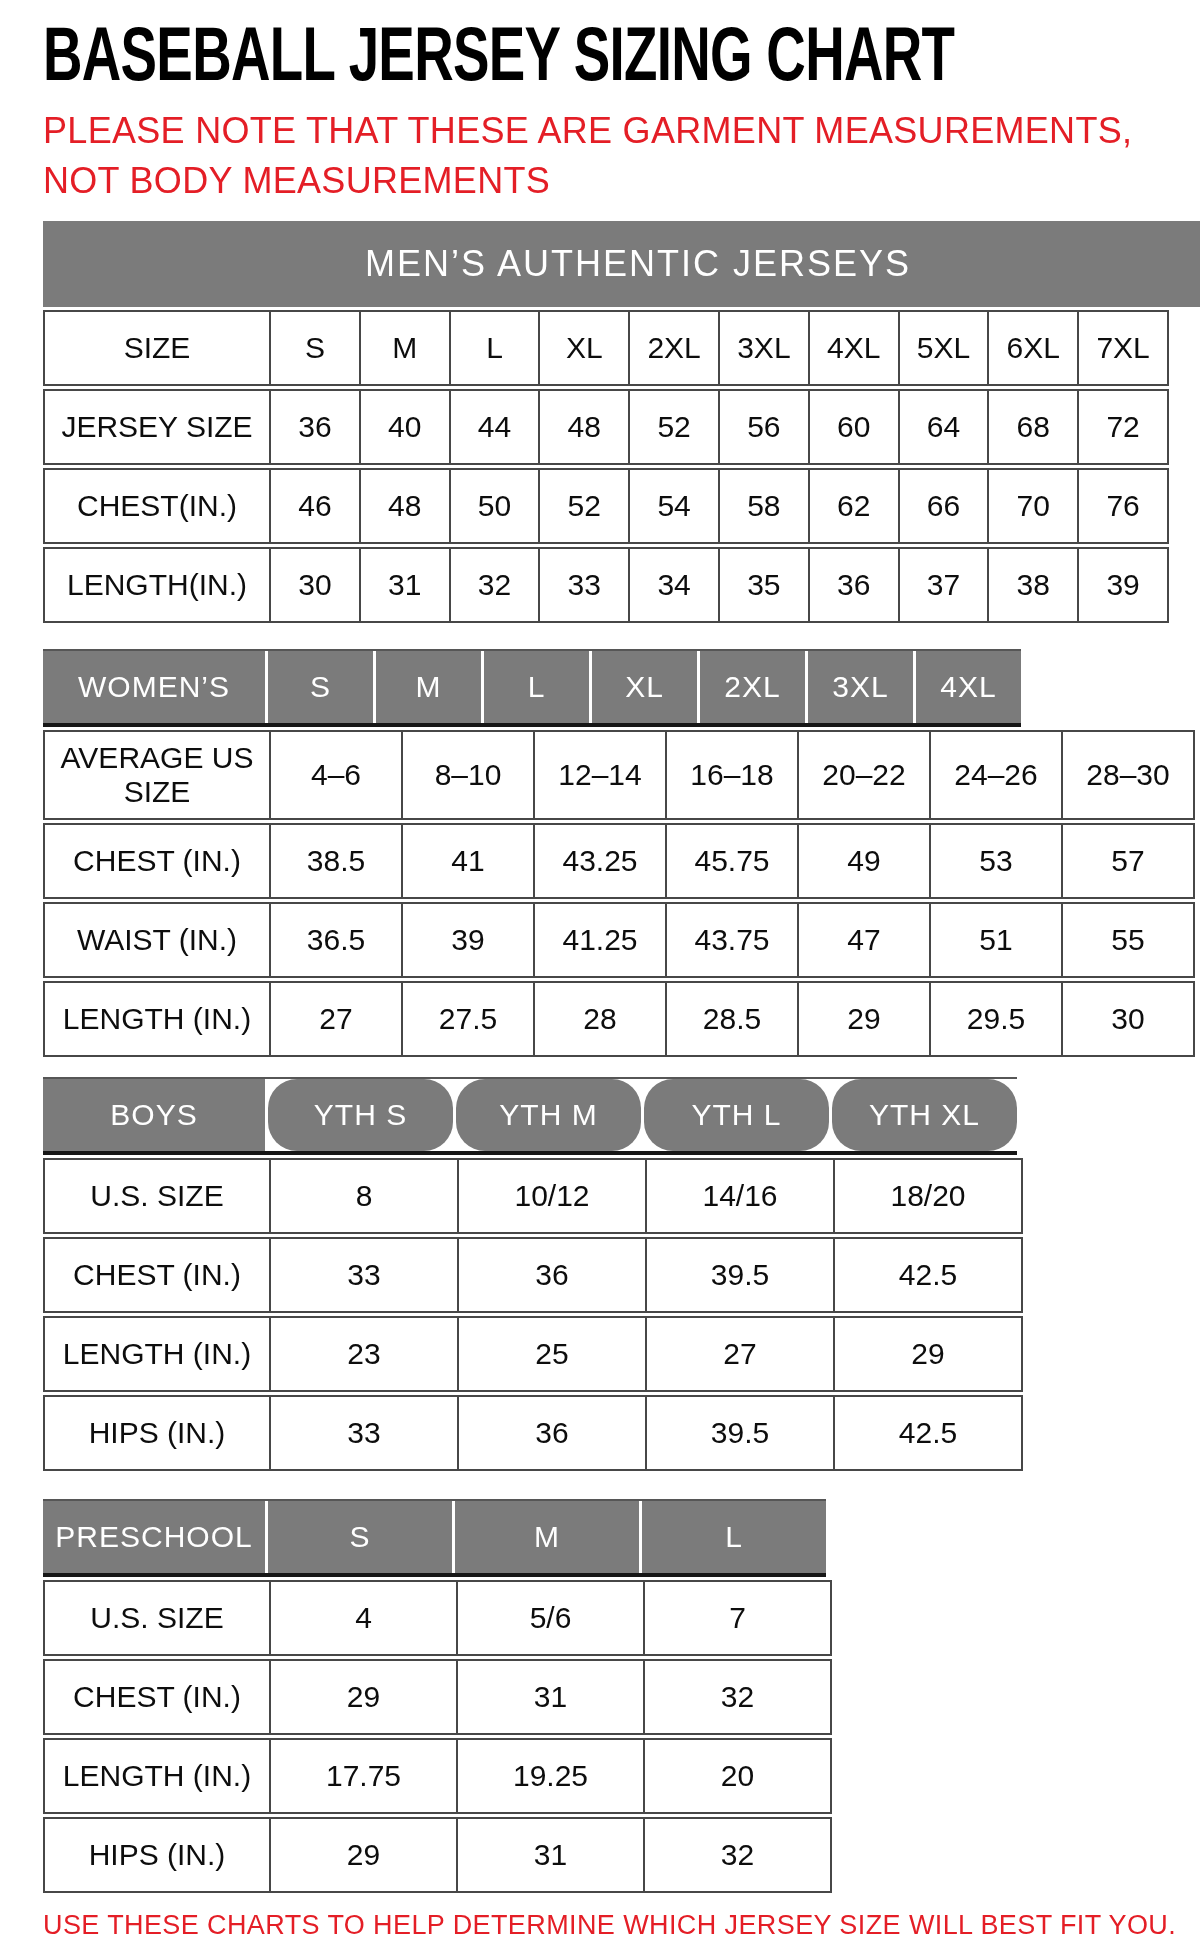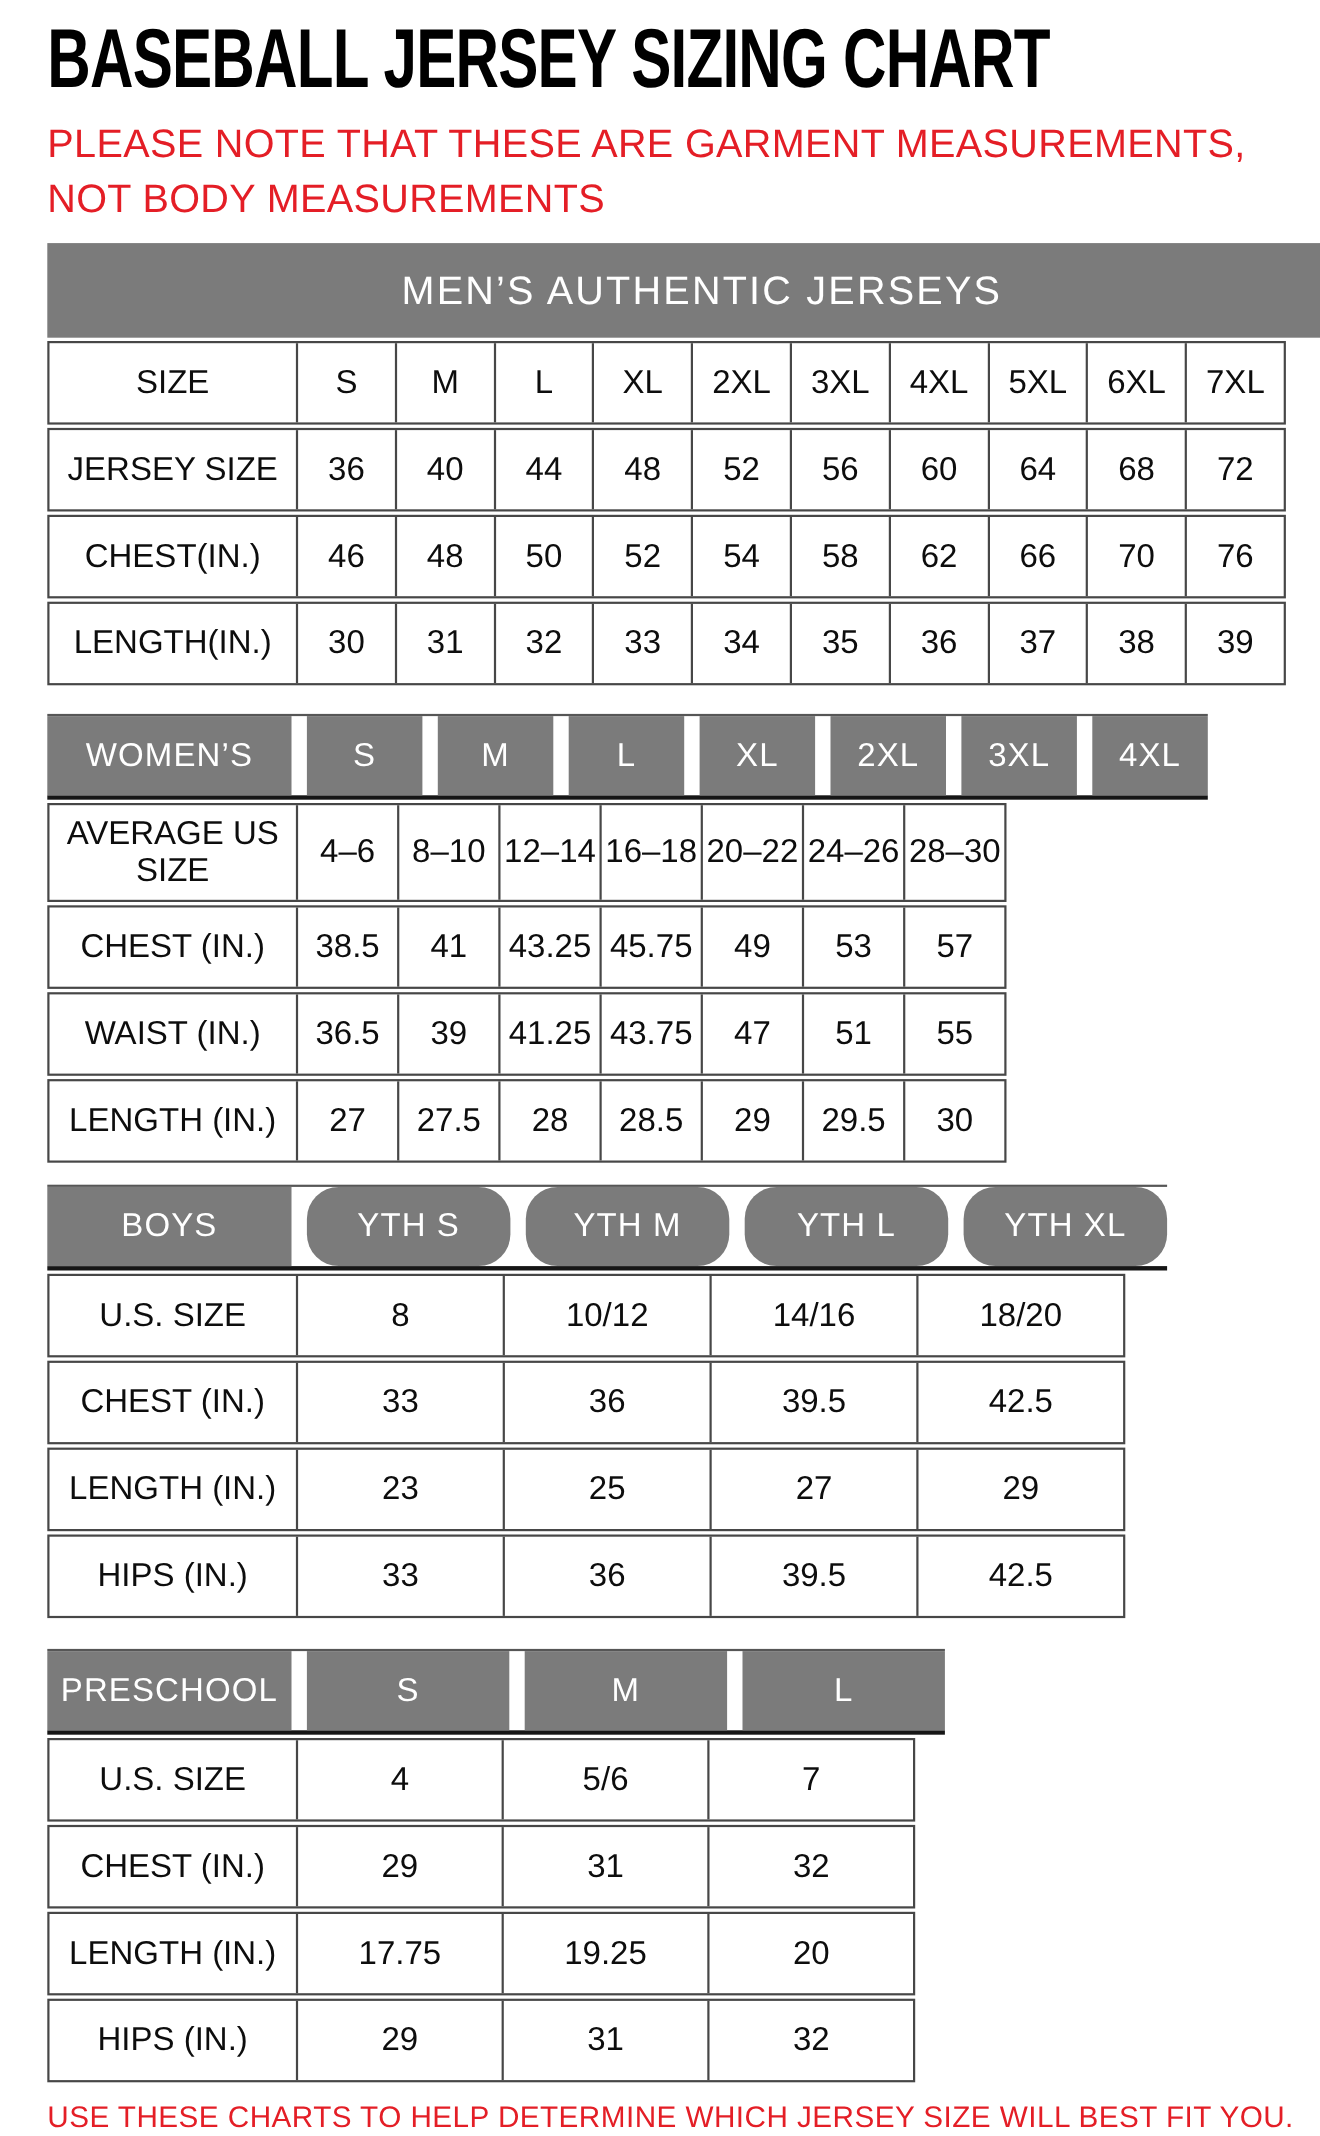--- a/index.html
+++ b/index.html
@@ -32,21 +32,21 @@
   
   .banner{
     height:86px;background:#7b7b7b;color:#fff;
     display:flex;align-items:center;justify-content:center;
     font-size:36px;letter-spacing:2px;
   }
   .t-mens .banner{width:1126px;padding-left:32px;}
 
   
   .hdr{
-    display:flex;gap:14px;width:max-content;background:#fff;
+    display:flex;gap:3px;width:max-content;background:#fff;
     border-top:2px solid #565656;border-bottom:4px solid #161616;
   }
   .hcell{
     height:72px;background:#7b7b7b;color:#fff;
     display:flex;align-items:center;justify-content:center;
     font-size:30px;letter-spacing:1px;box-sizing:border-box;
   }
   .hcell.label{width:222px;}
   .t-womens .hcell.val{width:105px;}
   .t-boys .hcell.val{width:185px;border-radius:29px;}
@@ -58,21 +58,21 @@
     border:2px solid #474747;
   }
   .cell{
     height:72px;box-sizing:border-box;display:flex;align-items:center;justify-content:center;
     font-size:30px;color:#0d0d0d;border-left:2px solid #474747;
     text-align:center;line-height:1.12;white-space:nowrap;padding:0 4px;
   }
   .cell:first-child{border-left:none;}
   .cell.label{width:224px;}
   .t-mens .cell.val{width:89.8px;}
-  .t-womens .cell.val{width:92px;}
+  .t-womens .cell.val{width:132px;}
   .t-boys .cell.val{width:188px;}
   .t-preschool .cell.val{width:187px;}
   
   .t-womens .row.r0 .cell{height:86px;}
   .t-womens .row.r0 .cell.label{white-space:normal;padding:0 14px;}
 </style>
 </head>
 <body>
 
 <div class="page">

